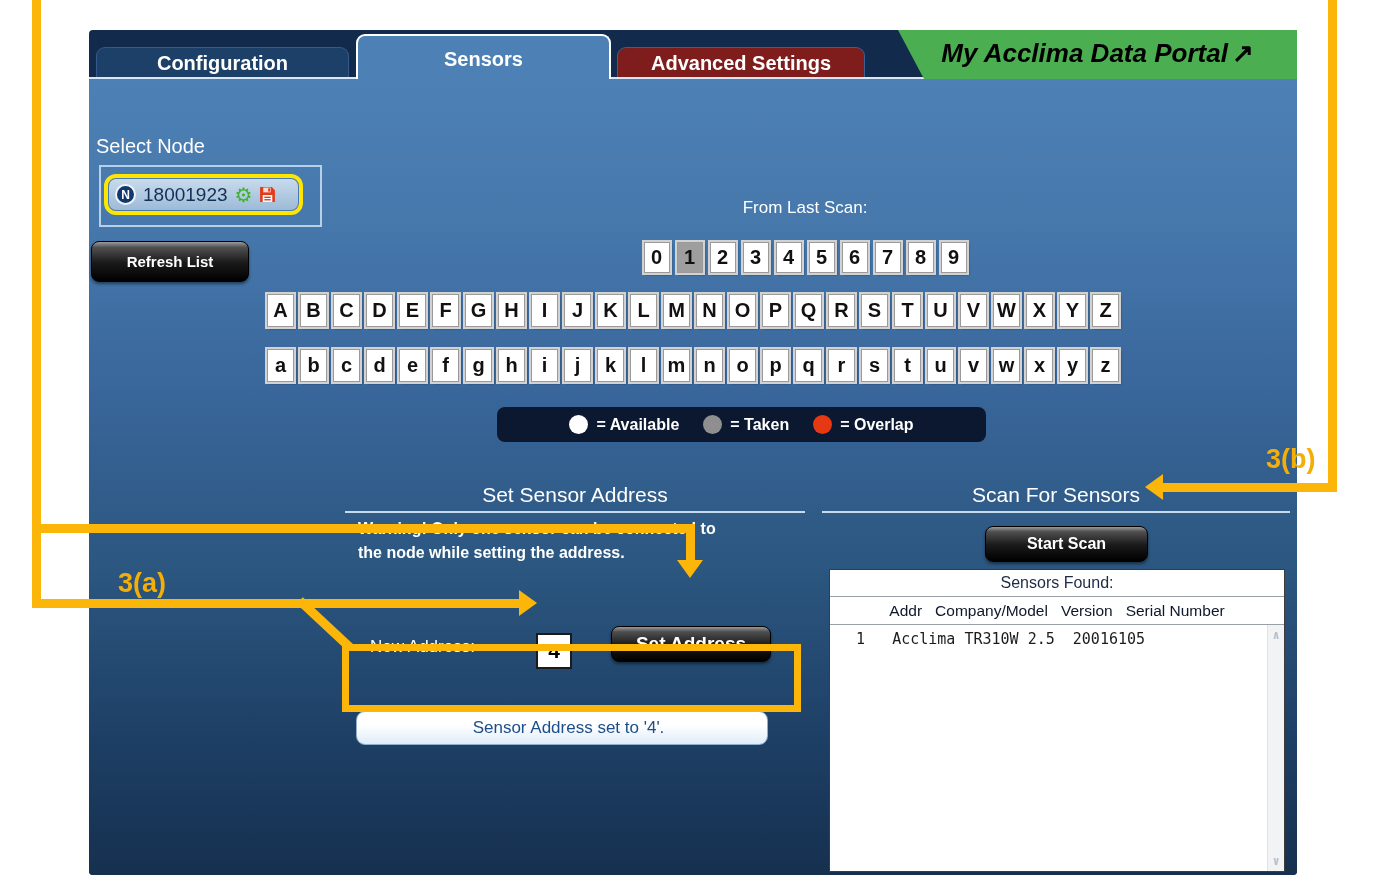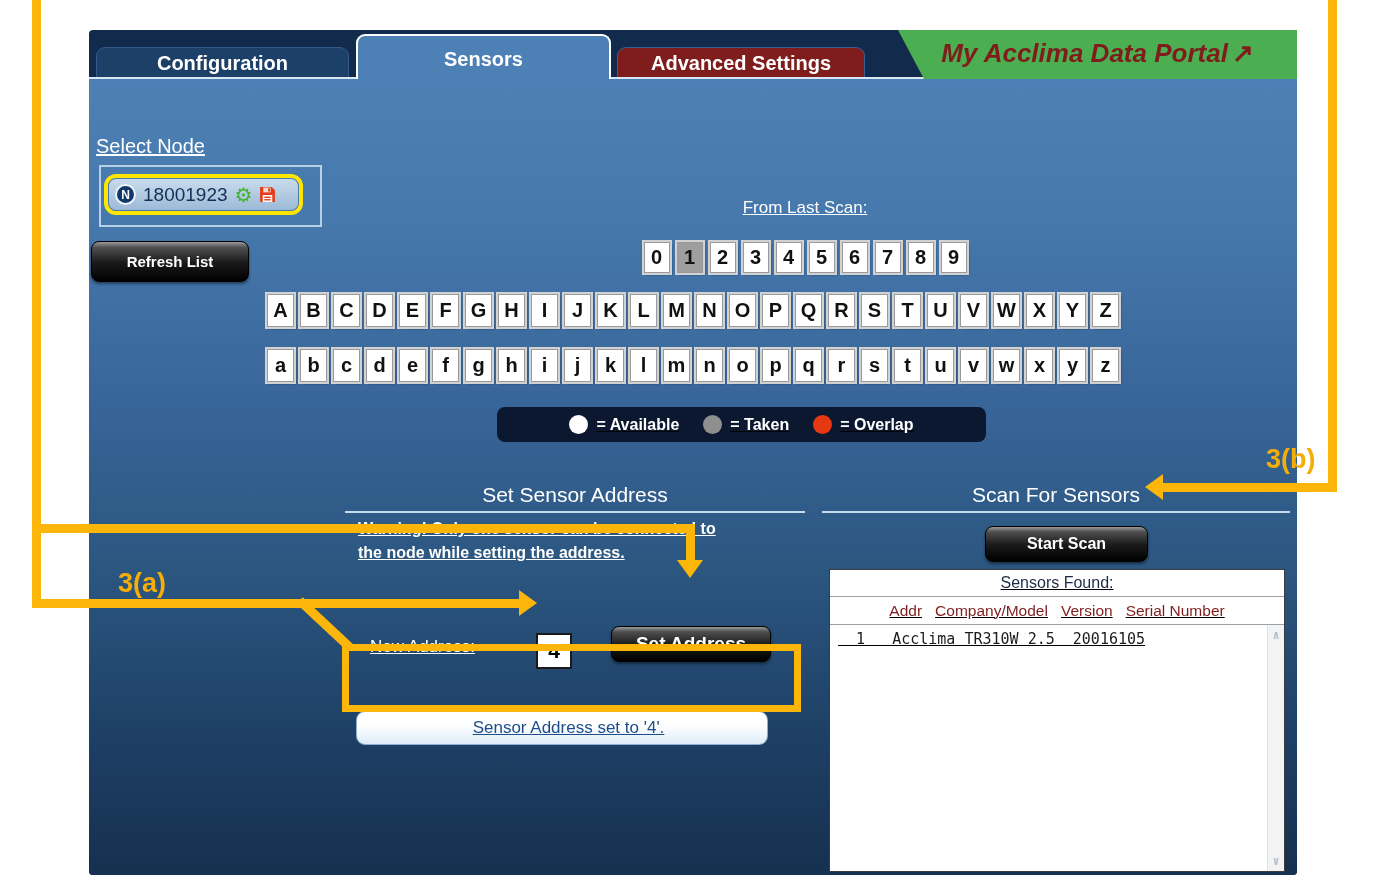--- a/index.html
+++ b/index.html
@@ -1,37 +1,37 @@
 <!DOCTYPE html>
 <html><head>
 <meta charset="utf-8">
 <style>
   * { box-sizing: border-box; margin: 0; padding: 0; }
   html,body { width:1388px; height:880px; background:#fff; font-family:"Liberation Sans",sans-serif; position:relative; overflow:hidden; }
 
-  .abs { position:absolute;text-decoration:underline; }
+  .abs { position:absolute; }
 
   
   .app { position:absolute; left:89px; top:30px; width:1208px; height:845px;
          background:#122a4c; border-radius:4px; }
   .content { position:absolute; left:0; top:49px; right:0; bottom:0;
          background:linear-gradient(180deg,#4d80b4 0%,#4678ac 18%,#3a679c 38%,#2b567f 62%,#1e4066 82%,#16304f 100%);
          border-radius:0 0 4px 4px; }
   .band-sep { position:absolute; left:0; right:0; top:47px; height:2px; background:#d9e6f3; z-index:2; }
 
   
   .tab { position:absolute; top:17px; height:32px; border-radius:9px 9px 0 0;
          color:#fff; font-weight:bold; font-size:20px; text-align:center; line-height:30px; cursor:pointer; z-index:1; }
   .tab-config { left:7px; width:253px; background:#1d4068; border:1px solid #35598c; border-bottom:none; }
   .tab-adv    { left:528px; width:248px; background:#7f1d1d; border:1px solid #3a5f92; border-bottom:none; }
   .tab-active { left:267px; top:4px; width:255px; height:45px; background:#4d80b4;
                 border:2px solid #fff; border-bottom:none; line-height:46px; z-index:3; }
   .portal { position:absolute; right:0; top:0; width:399px; height:49px; background:#4bae50;
             clip-path:polygon(0 0,100% 0,100% 100%,26px 100%);
-            color:#7f1d1d; font-weight:bold; font-style:italic; font-size:26px; line-height:47px;
+            color:#000000; font-weight:bold; font-style:italic; font-size:26px; line-height:47px;
             text-align:center; z-index:4; cursor:pointer; }
   .portal-arrow { font-style:normal; font-weight:bold; margin-left:4px; }
 
   
   .select-node-label { left:7px; top:56px; font-size:20px; color:#fff; }
   .node-box { left:10px; top:86px; width:223px; height:62px; border:2px solid #b7d0e8; }
   .node-highlight { position:absolute; left:3px; top:7px; width:199px; height:41px;
                     border:4px solid #ffe600; border-radius:12px; display:flex; }
   .node-pill { margin:1px; flex:1; background:linear-gradient(180deg,#c9dbec,#9cbad7);
                border-radius:7px; display:flex; align-items:center; gap:7px; padding:0 6px; cursor:pointer; }
@@ -75,21 +75,21 @@
   .set-line  { left:256px; width:460px; }
   .scan-line { left:733px; width:468px; }
 
   .warning { left:269px; top:438px; width:400px; color:#fff; font-size:16px; font-weight:bold; line-height:24px; }
 
   
   .table { left:740px; top:490px; width:456px; height:303px; background:#fff; border:1px solid #3c3c3c;
            display:flex; flex-direction:column; }
   .table-title { height:27px; line-height:26px; text-align:center; font-size:16px; color:#1c2b45; border-bottom:1px solid #9aa0a8; }
   .table-cols { height:28px; display:flex; align-items:center; justify-content:center; gap:13px;
-                font-size:15.5px; color:#7f1d1d; border-bottom:1px solid #9aa0a8; }
+                font-size:15.5px; color:#0f172a; border-bottom:1px solid #9aa0a8; }
   .table-body { flex:1; position:relative; font-family:"DejaVu Sans Mono","Liberation Mono",monospace;
                 font-size:15px; color:#1c1c1c; overflow:hidden; }
   .table-row { padding:5px 0 0 8px; white-space:pre; cursor:default; }
   .scrollbar { position:absolute; right:0; top:0; bottom:0; width:17px; background:#f2f3f5; border-left:1px solid #e2e2e2; cursor:pointer; }
   .sb-glyph { position:absolute; left:0; right:0; text-align:center; color:#b6bec8; font-size:12px; font-weight:bold; }
   .sb-up { top:3px; } .sb-down { bottom:3px; }
 
   
   .new-addr-label { left:281px; top:558px; font-size:17px; color:#fff; }
   .addr-input { position:absolute; left:447px; top:554px; width:36px; height:36px; border:2px solid #1a1a1a;

